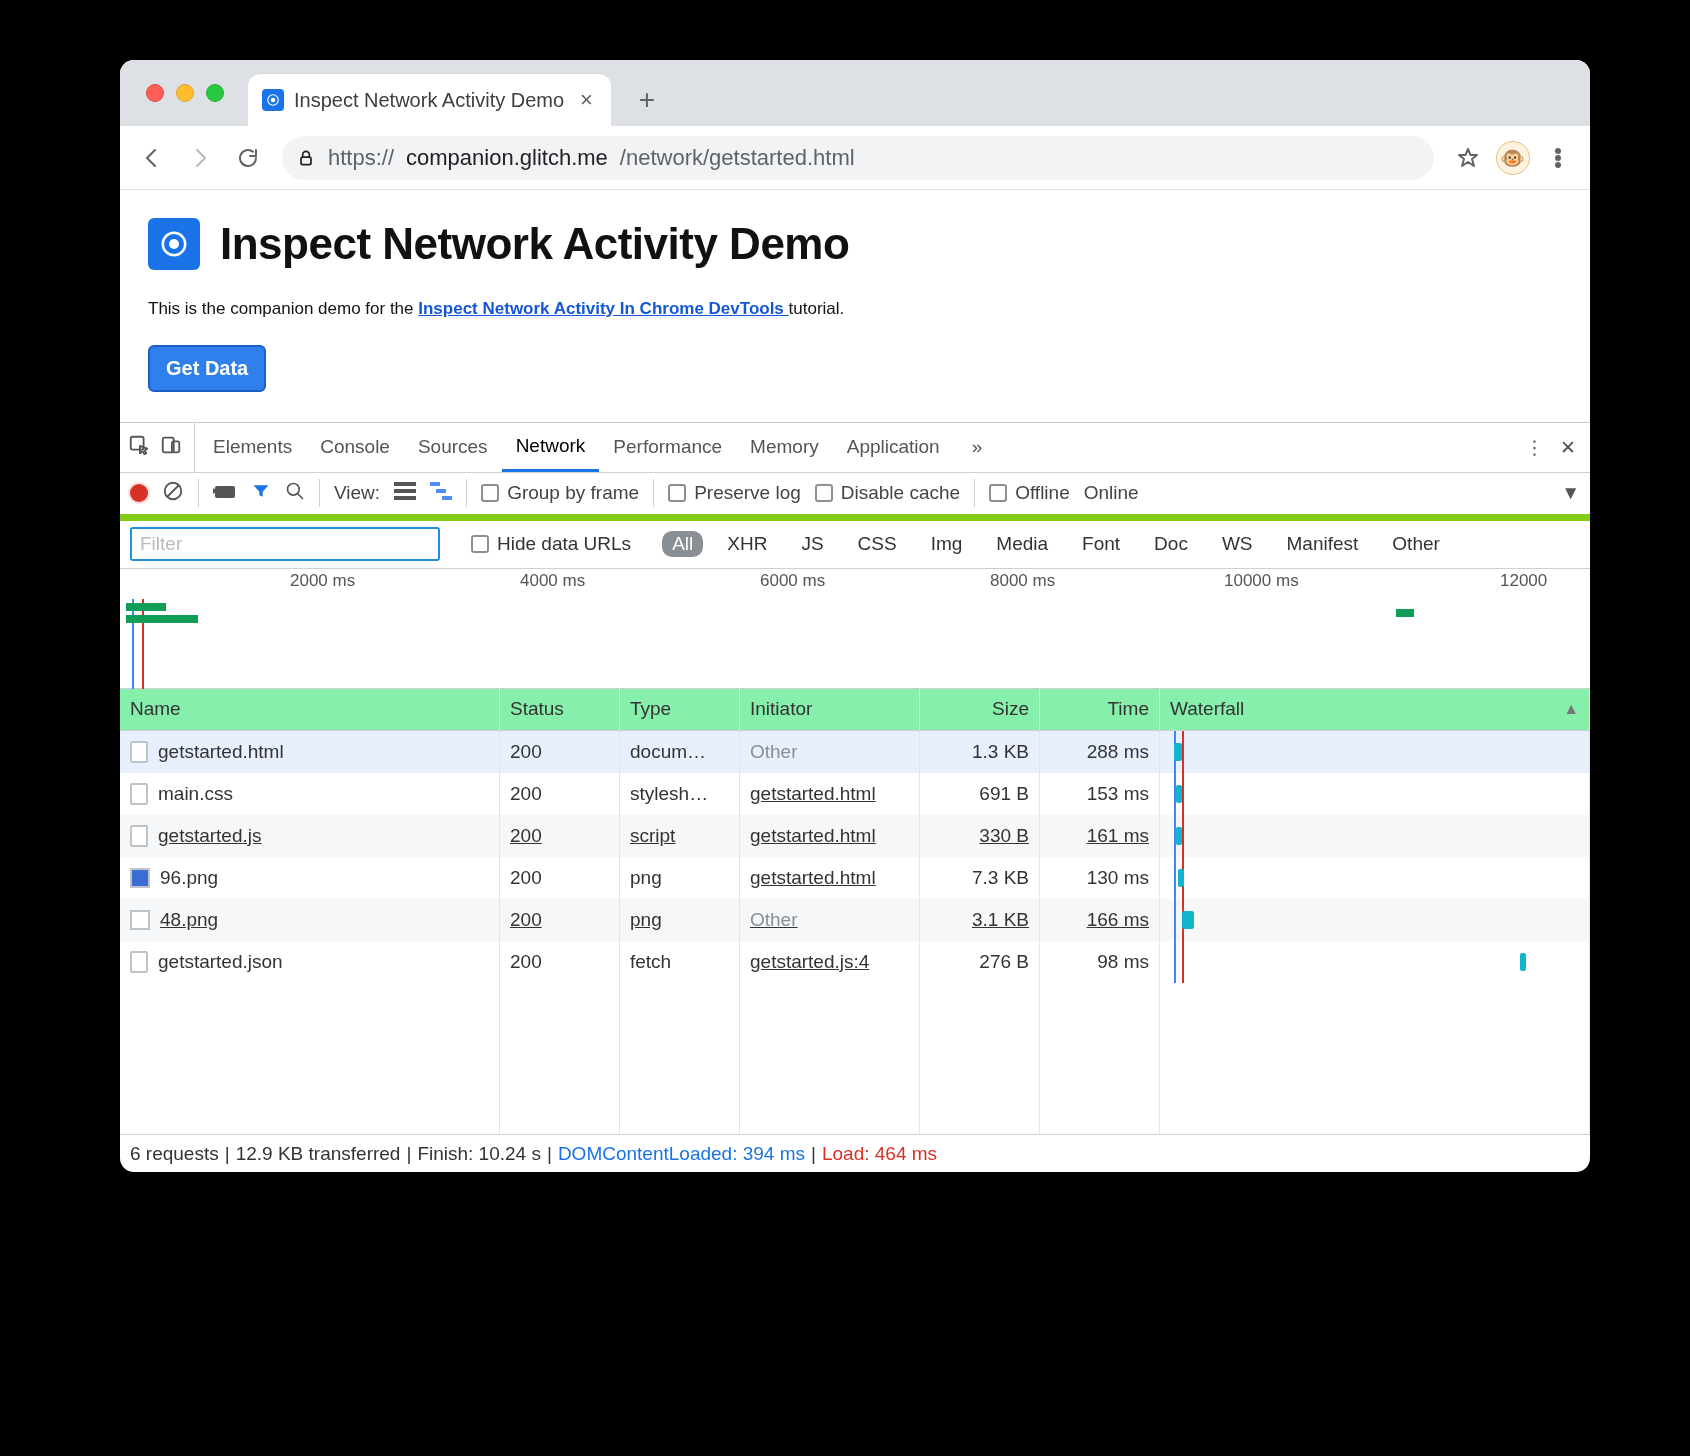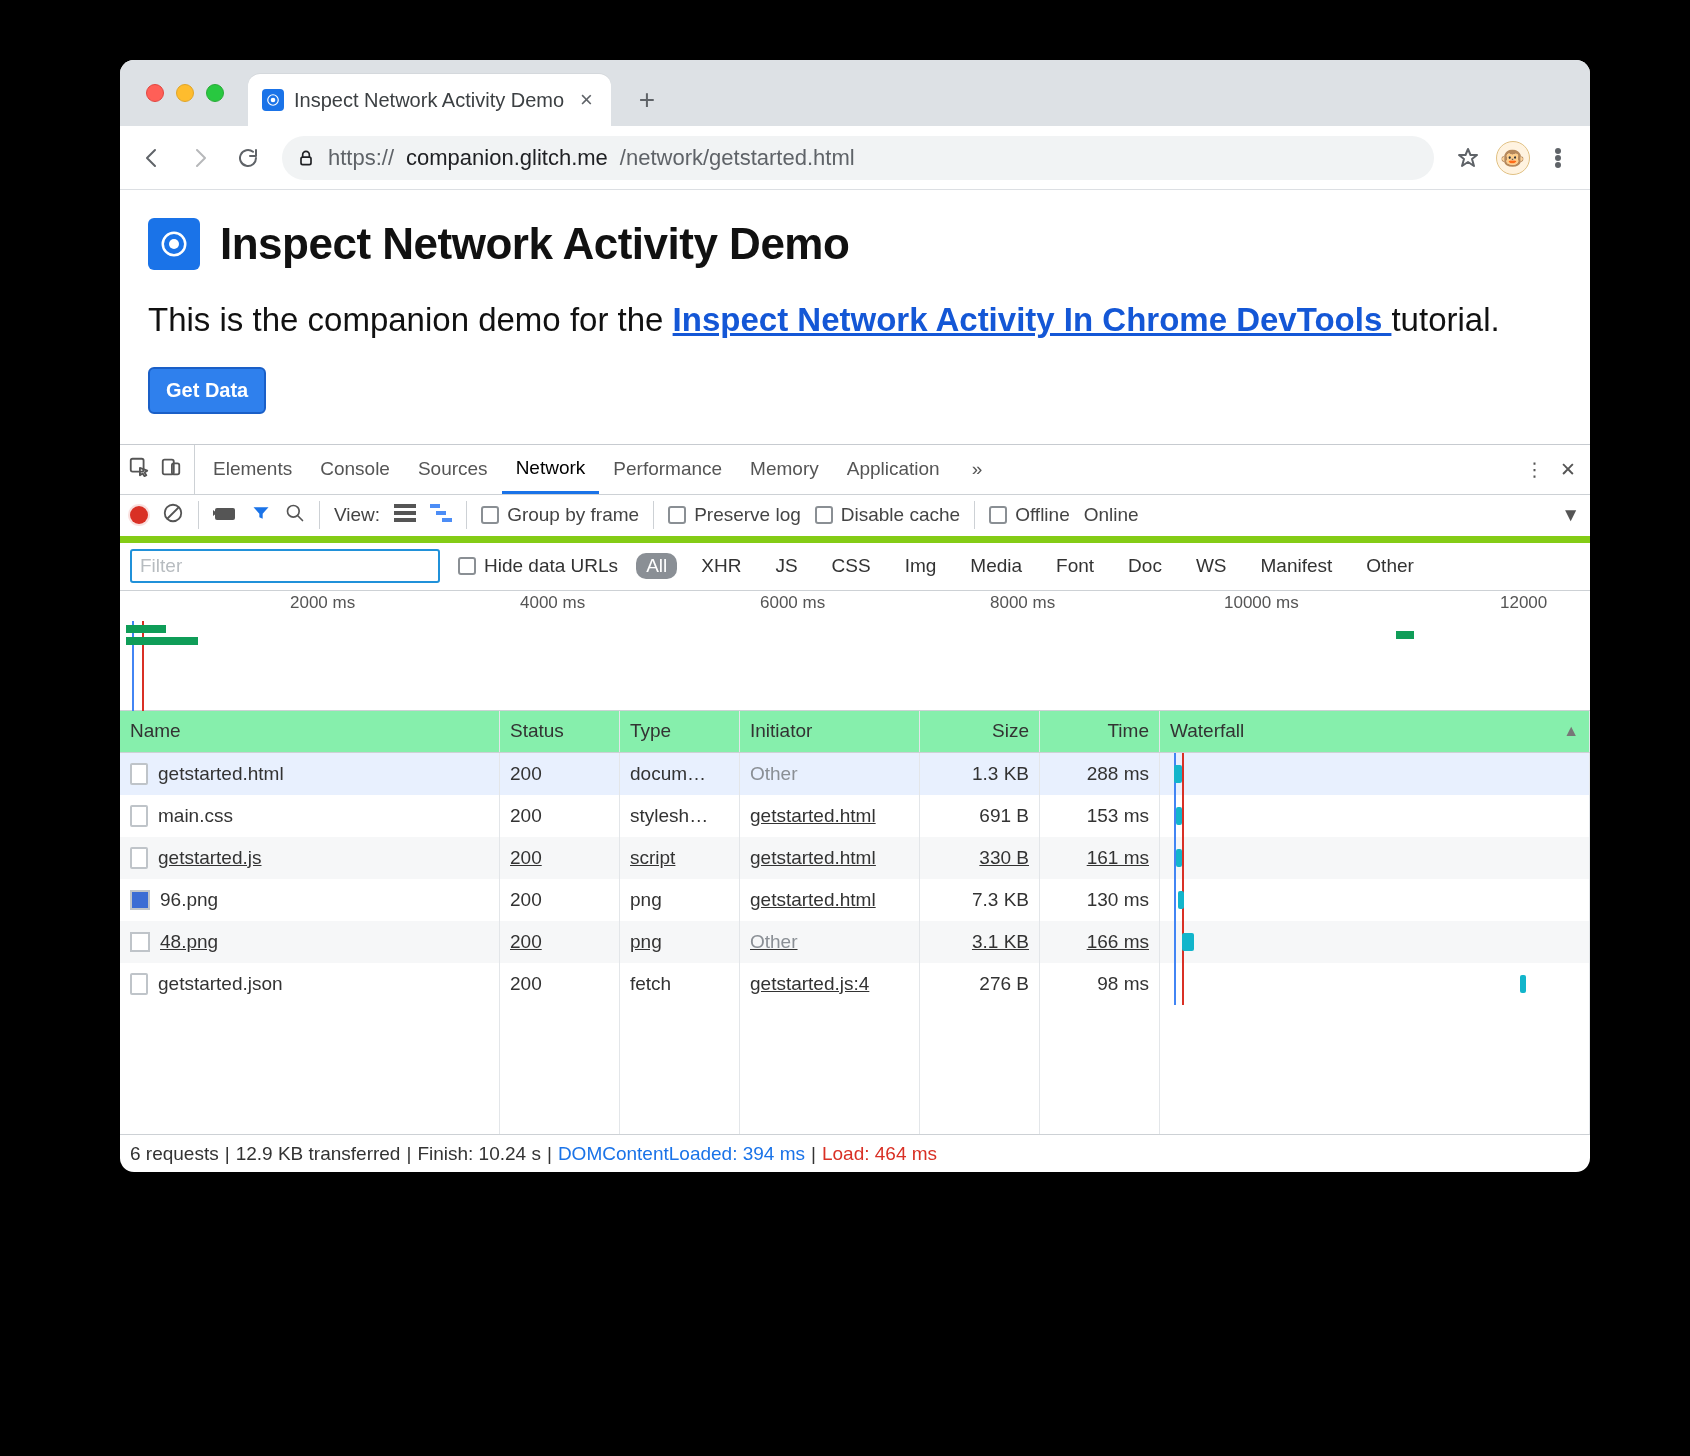--- a/index.html
+++ b/index.html
@@ -33,36 +33,36 @@
   .ticon.disabled { opacity:.45;}
   .omnibox { flex:1; height:44px; background:#f1f3f4; border-radius:22px; display:flex; align-items:center; padding:0 14px; gap:12px; color:#202124; font-size:22px; margin:0 6px;}
   .omnibox .host { color:#202124; }
   .omnibox .path { color:#5f6368; }
   .avatar { width:34px;height:34px;border-radius:50%; background:#fff3e0; border:1px solid #e0c083; display:flex;align-items:center;justify-content:center; font-size:20px;}
   
   .page { background:#fff; padding:28px 28px 30px 28px; }
   .page .picon { width:52px;height:52px; background:#1a73e8; border-radius:6px; display:flex;align-items:center;justify-content:center;}
   .page .picon svg{width:30px;height:30px; fill:#fff;}
   .page h1 { font-size:44px; font-weight:700; color:#111; letter-spacing:-.5px;}
-  .page p { font-size:33px; color:#111; margin-top:28px; line-height:1.35;}
+  .page p { font-size:17px; color:#111; margin-top:28px; line-height:1.35;}
   .page a { color:#1457d6; text-decoration:underline; font-weight:700;}
   .btn { margin-top:24px; display:inline-block; background:#2f80ed; color:#fff; font-weight:700; font-size:20px; padding:10px 16px; border-radius:6px; border:2px solid #1a5fc7;}
   
   .devtools { flex:1; display:flex; flex-direction:column; border-top:1px solid #c7cbd0; font-size:19px; color:#333;}
   .dt-tabs { height:50px; display:flex; align-items:center; border-bottom:1px solid #cdd1d5; padding:0 8px; gap:4px;}
   .dt-left { display:flex; align-items:center; gap:10px; padding-right:12px; border-right:1px solid #cdd1d5; height:100%;}
   .dt-tab { padding:0 14px; height:100%; display:flex; align-items:center; color:#555;}
   .dt-tab.active { color:#000; border-bottom:3px solid #1a73e8;}
   .dt-right { margin-left:auto; display:flex; align-items:center; gap:16px; color:#555; padding-right:6px;}
   .dt-toolbar { height:48px; display:flex; align-items:center; border-bottom:7px solid #84cc16; padding:0 10px; gap:14px; color:#444;}
   .rec { width:18px;height:18px; background:#d93025; border-radius:50%; box-shadow:0 0 0 2px rgba(217,48,37,.15);}
   .sep { width:1px; height:28px; background:#cdd1d5;}
   .chk { display:flex; align-items:center; gap:8px;text-align:right;}
   .chk .box { width:18px;height:18px; border:2px solid #8a8f94; border-radius:3px;}
-  .dt-filter { height:48px; display:flex; align-items:center; border-bottom:1px solid #cdd1d5; padding:0 10px; gap:18px;}
+  .dt-filter { height:48px; display:flex; align-items:center; border-bottom:1px solid #cdd1d5; padding:0 10px; gap:31px;}
   .filterbox { width:310px; height:34px; border:2px solid #2091d9; border-radius:3px; padding:0 8px; color:#9aa0a6; font-size:19px; display:flex;align-items:center;}
   .chip { padding:2px 10px; border-radius:10px; }
   .chip.all { background:#8a8f95; color:#fff;}
   .timeline { height:120px; border-bottom:1px solid #cdd1d5; position:relative; background:#fff;}
   .timeline .ticks { position:absolute; top:2px; left:0; right:0; display:flex; font-size:17px; color:#555;}
   .timeline .ticks span { position:absolute;}
   .timeline .marks { position:absolute; top:26px; left:0; right:0; bottom:0;}
   .bar { position:absolute; height:8px; }
   
   .nettable { flex:1; display:flex; flex-direction:column; overflow:hidden;}

